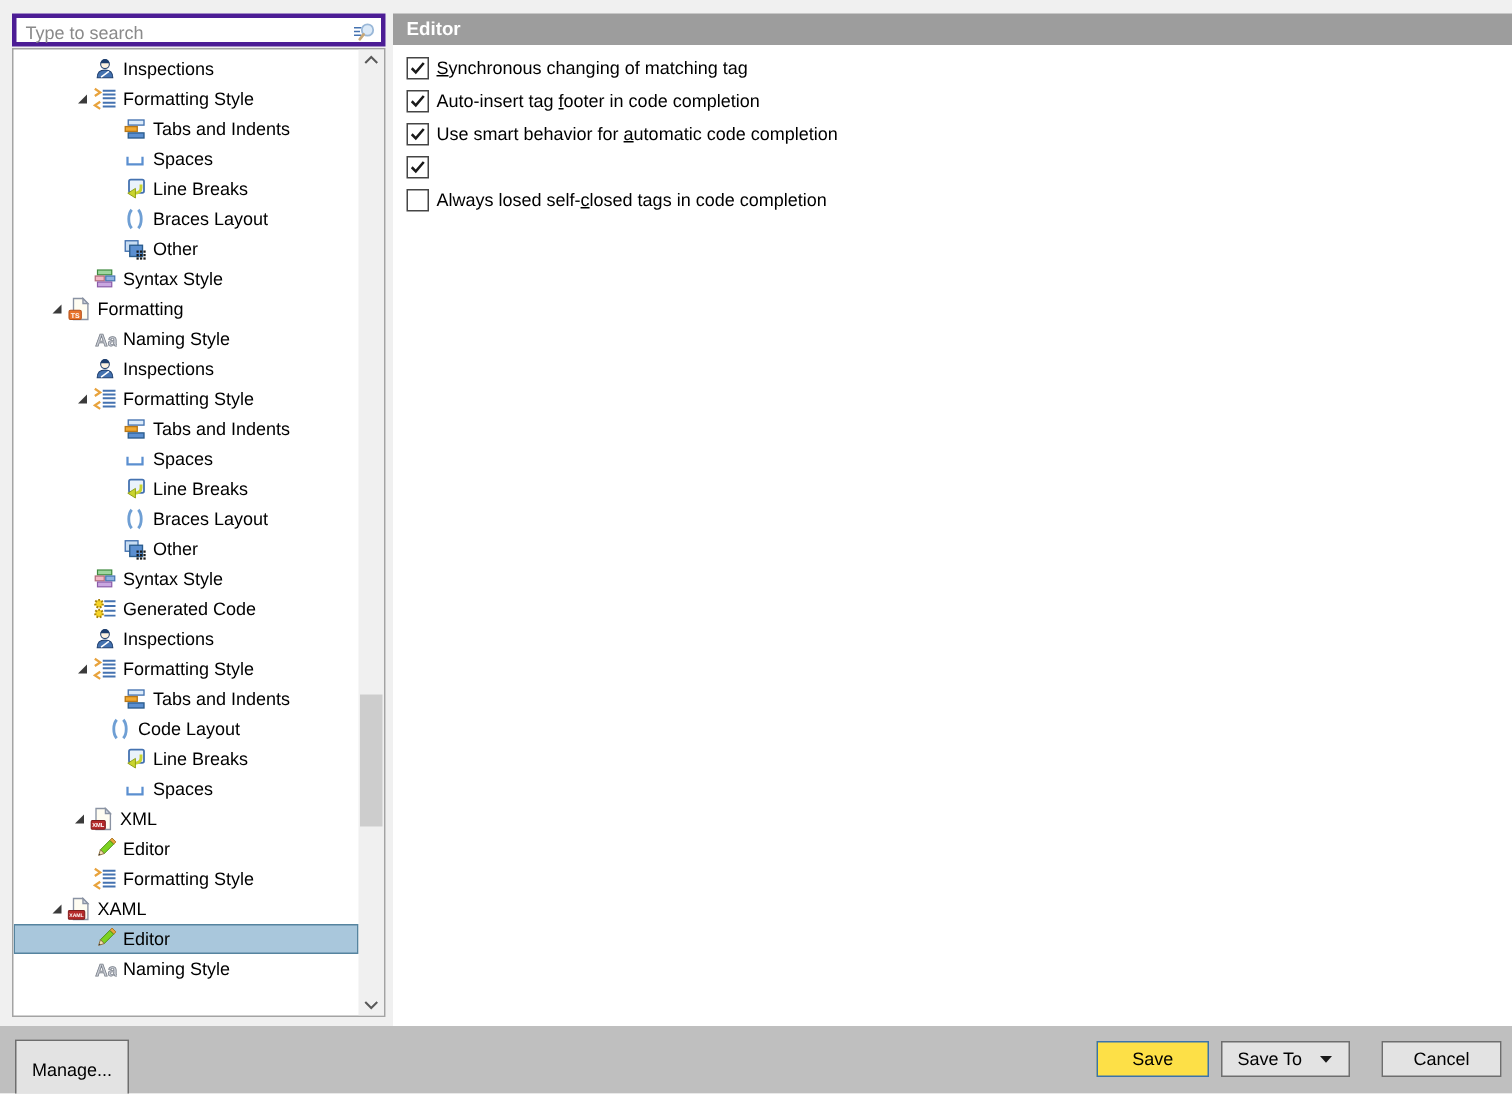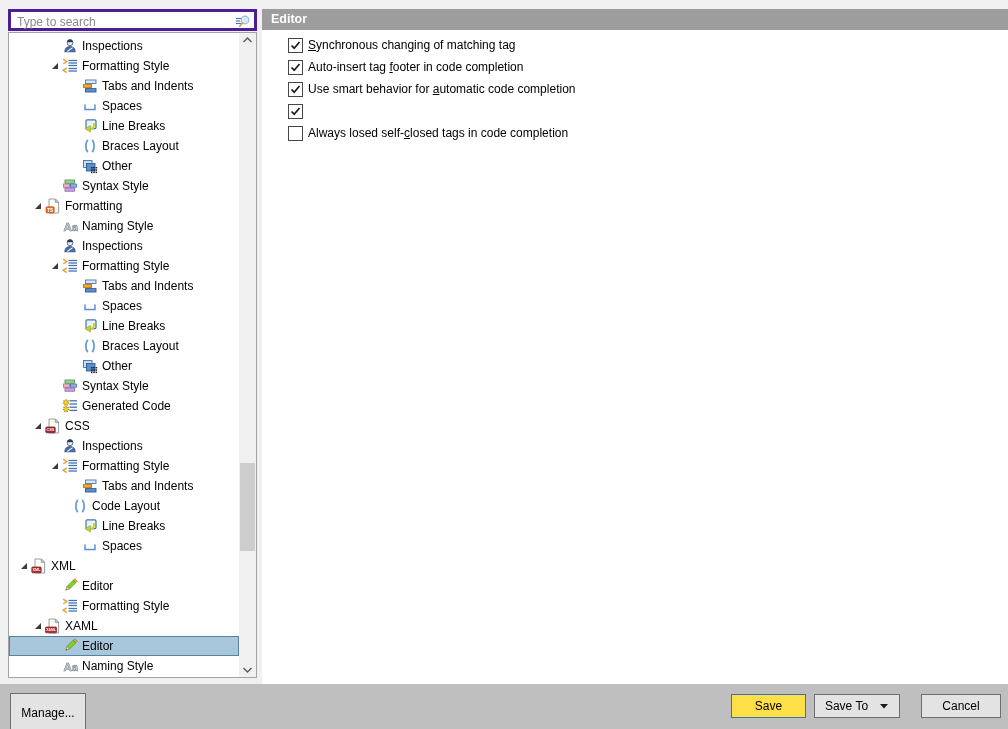--- a/index.html
+++ b/index.html
@@ -29,21 +29,21 @@
   .sbar{position:absolute;top:0;right:0;width:17px;height:100%;background:#f0f0f0;}
   .sb-btn{position:absolute;left:0;width:17px;height:15px;display:flex;align-items:center;justify-content:center;}
   .sb-btn.up{top:0;} .sb-btn.down{bottom:0;}
   .sb-thumb{position:absolute;left:1px;top:430px;width:15px;height:88px;background:#cdcdcd;}
 
   
   .panel-header{position:absolute;left:262px;top:9px;width:746px;height:21px;background:var(--hdr-bg,#9d9d9d);
                 color:#fff;font-weight:bold;font-size:12.5px;line-height:21px;box-sizing:border-box;padding-left:9px;}
   .panel-content{position:absolute;left:262px;top:30px;width:746px;height:654px;background:#fff;}
   #checkbox-list{padding-top:4px;}
-  .cb-row{display:flex;align-items:center;height:22px;padding-left:26px;}
+  .cb-row{display:flex;align-items:center;height:22px;padding-left:9px;}
   .cbox{width:13px;height:13px;flex:none;background:#fff;border:1px solid #454545;box-sizing:content-box;
         margin-right:5px;display:flex;align-items:center;justify-content:center;}
   .cb-label{white-space:pre;font-size:12px;}
   .cb-label .mn{text-decoration:underline;}
 
   
   .footer{position:absolute;left:0;top:684px;width:1008px;height:45px;background:var(--foot-bg,#bfbfbf);}
   .btn{position:absolute;box-sizing:border-box;background:#e3e3e3;border:1px solid #6e6e6e;
        font:12px "Liberation Sans",sans-serif;color:#000;display:flex;align-items:center;justify-content:center;
        cursor:default;padding:0;}
@@ -322,36 +322,20 @@
                 <line x1="7.5" y1="6" x2="15" y2="6"></line>
                 <line x1="7.5" y1="9.2" x2="15" y2="9.2"></line>
                 <line x1="7.5" y1="12.4" x2="15" y2="12.4"></line>
               </g>
               <circle cx="4" cy="4.5" r="2.5" fill="#f5d327" stroke="#a8820a" stroke-width="1.5" stroke-dasharray="1.1 1.1"></circle>
               <circle cx="4" cy="11" r="2.5" fill="#f5d327" stroke="#a8820a" stroke-width="1.5" stroke-dasharray="1.1 1.1"></circle>
             </svg>
           </span>
           <span class="tlabel">Generated Code</span>
         </div>
-        <div class="tree-row" style="padding-left: 21px;">
-          <span class="expander">
-            <svg viewBox="0 0 10 10" width="10" height="10">
-              <polygon points="8,2 8,8 2,8" fill="#3b3b3b"></polygon>
-            </svg>
-          </span>
-          <span class="ticon">
-            <svg viewBox="0 0 16 16" width="16" height="16">
-              <path d="M4,1 H10.3 L13.6,4.3 V15 H4 Z" fill="#fffdf2" stroke="#8a93a3" stroke-width="0.9"></path>
-              <path d="M10.3,1 V4.3 H13.6 Z" fill="#d8dde8" stroke="#8a93a3" stroke-width="0.9"></path>
-              <rect x="0.8" y="9" width="9.4" height="5.8" rx="0.8" fill="#9e2733" stroke="#6e1a22" stroke-width="0.7"></rect>
-              <text x="5.5" y="13.4" font-size="3.8" font-weight="bold" fill="#fff" text-anchor="middle" font-family="Liberation Sans,sans-serif">CSS</text>
-            </svg>
-          </span>
-          <span class="tlabel">CSS</span>
-        </div>
         <div class="tree-row" style="padding-left: 38px;">
           <span class="expander"></span>
           <span class="ticon">
             <svg viewBox="0 0 16 16" width="16" height="16">
               <path d="M2.8,13.8 C2.8,10.2 5,8.6 8,8.6 C11,8.6 13.2,10.2 13.2,13.8 Z" fill="#4472b0" stroke="#1f3f6e" stroke-width="0.7"></path>
               <line x1="5.4" y1="13.4" x2="10.6" y2="9.6" stroke="#fff" stroke-width="1.1"></line>
               <circle cx="8" cy="4.8" r="2.9" fill="#fdf2e0" stroke="#1f3f6e" stroke-width="0.7"></circle>
               <path d="M5.1,4.2 A2.9,2.9 0 0 1 10.9,4.2 Z" fill="#1f3f6e"></path>
             </svg>
           </span>
@@ -412,21 +396,21 @@
         </div>
         <div class="tree-row" style="padding-left: 58px;">
           <span class="expander"></span>
           <span class="ticon">
             <svg viewBox="0 0 16 16" width="16" height="16">
               <path d="M3,6.5 V11.5 H13 V6.5" fill="none" stroke="#5b8fd0" stroke-width="1.5"></path>
             </svg>
           </span>
           <span class="tlabel">Spaces</span>
         </div>
-        <div class="tree-row" style="padding-left: 7px;">
+        <div class="tree-row" style="padding-left: 36px;">
           <span class="expander">
             <svg viewBox="0 0 10 10" width="10" height="10">
               <polygon points="8,2 8,8 2,8" fill="#3b3b3b"></polygon>
             </svg>
           </span>
           <span class="ticon">
             <svg viewBox="0 0 16 16" width="16" height="16">
               <path d="M4,1 H10.3 L13.6,4.3 V15 H4 Z" fill="#fffdf2" stroke="#8a93a3" stroke-width="0.9"></path>
               <path d="M10.3,1 V4.3 H13.6 Z" fill="#d8dde8" stroke="#8a93a3" stroke-width="0.9"></path>
               <rect x="0.8" y="9" width="9.4" height="5.8" rx="0.8" fill="#b52a2a" stroke="#7e1d1d" stroke-width="0.7"></rect>

